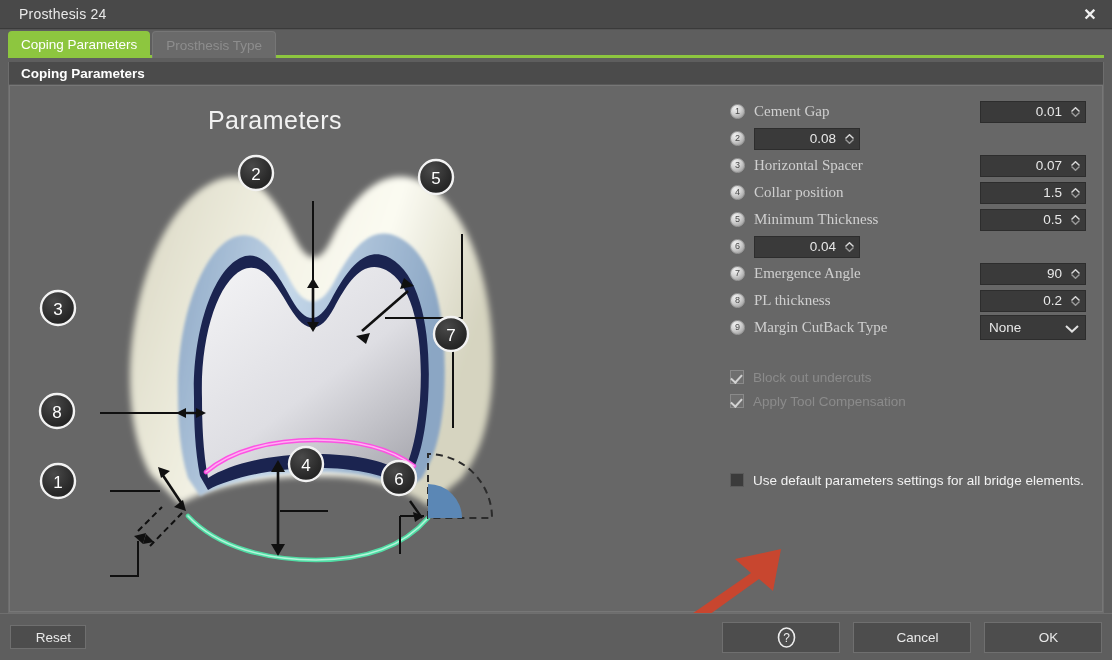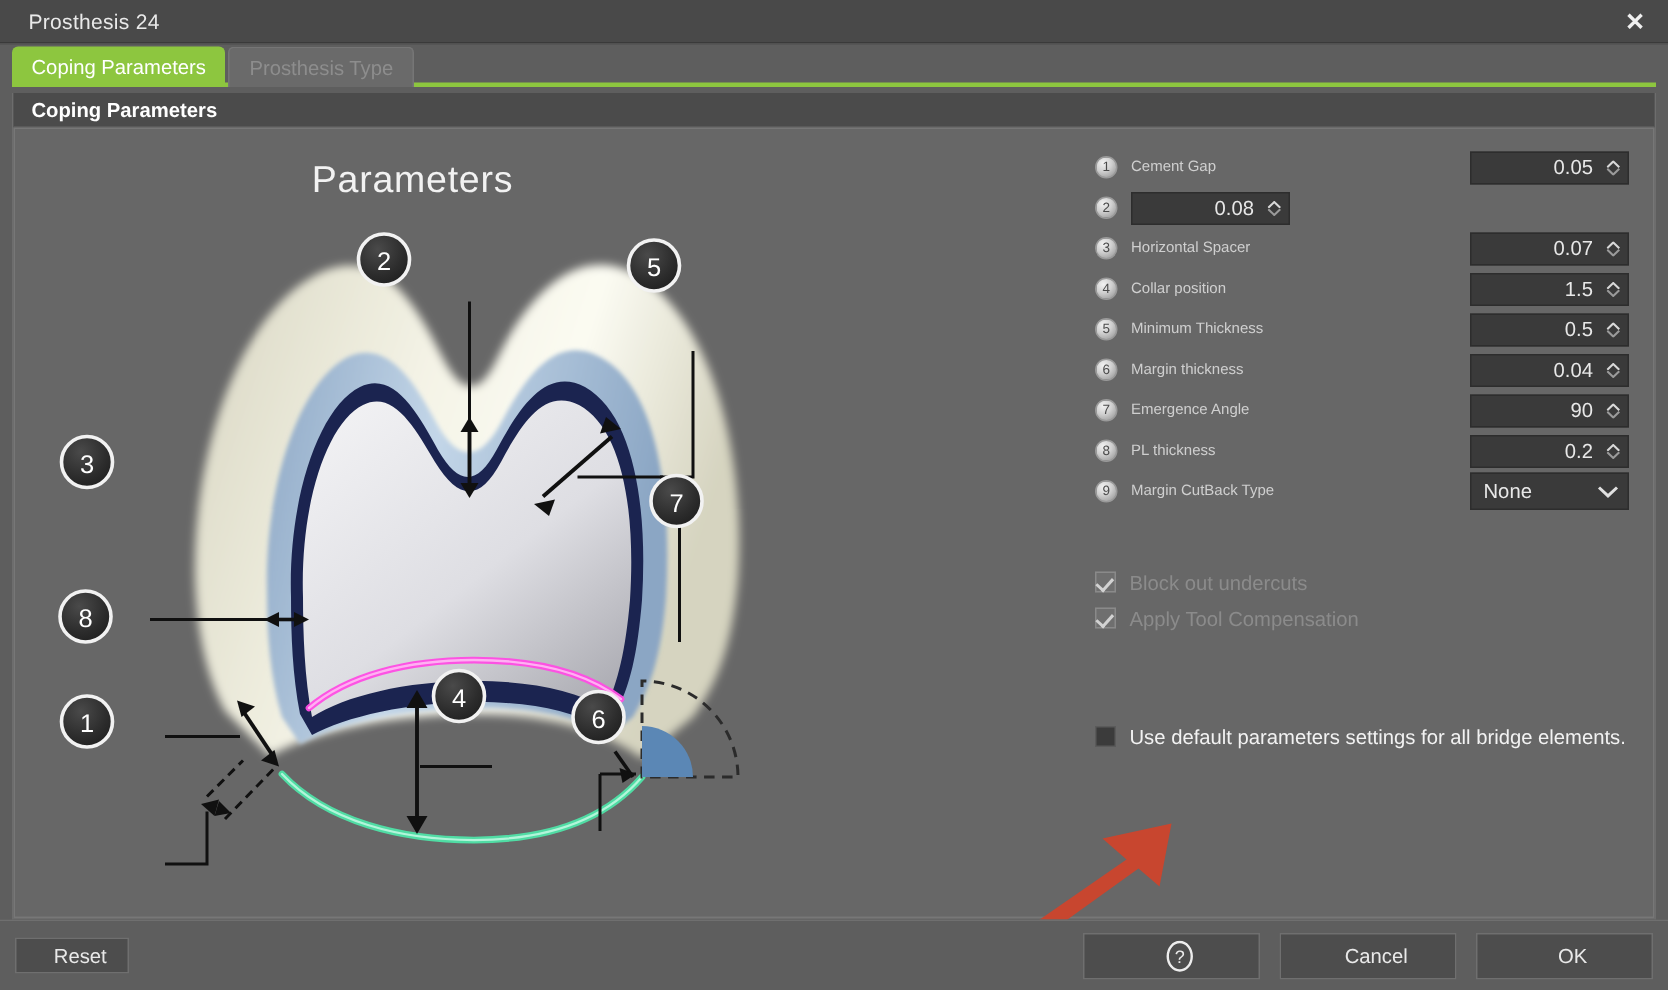--- a/index.html
+++ b/index.html
@@ -152,22 +152,23 @@
     color: #4a4a4a;
     font-size: 9px;
     line-height: 13px;
     text-align: center;
     font-family: "Liberation Sans", sans-serif;
     margin-right: 9px;
   }
   .param-label {
     flex: 1 1 auto;
     color: #cfcfcf;
-    font-size: 10px;
+    font-size: 15px;
     white-space: nowrap;
+    font-family: Liberation Serif, serif;
   }
   .spinner {
     flex: 0 0 106px;
     height: 22px;
     background: #3a3a3a;
     border: 1px solid #2d2d2d;
     display: flex; align-items: center;
     position: relative;
     cursor: text;
   }
@@ -231,21 +232,21 @@
     transform: rotate(42deg);
   }
   .cbox.empty {
     background: #3b3b3b;
     border: 1px solid #5a5a5a;
   }
   .check-label { font-size: 13.5px; }
   .check-row.disabled .check-label { color: #8b8b8b; }
   .check-row.enabled .check-label { color: #f2f2f2; }
 
-  .checks-block { margin-top: 35px; }
+  .checks-block { margin-top: 24px; }
   .default-block { margin-top: 55px; }
 
   
   .red-arrow { position: absolute; pointer-events: none; }
 
   
   .footer {
     flex: 0 0 47px;
     background: #5e5e5e;
     border-top: 1px solid #6f6f6f;
@@ -476,21 +477,21 @@
             </g>
           </svg>
         </div>
 
         <div class="params-pane">
 
           <div class="param-row">
             <div class="badge">1</div>
             <div class="param-label">Cement Gap</div>
             <div class="spinner">
-              <div class="val">0.05</div>
+              <div class="val">0.01</div>
               <div class="arrows">
                 <span class="chev">
                     <svg width="9" height="5" viewBox="0 0 9 5">
                       <path d="M0.5 4.5 L4.5 0.7 L8.5 4.5" fill="none" stroke="#d8d8d8" stroke-width="1.4"></path>
                     </svg>
                   </span>
                 <span class="chev">
                     <svg width="9" height="5" viewBox="0 0 9 5">
                       <path d="M0.5 0.5 L4.5 4.3 L8.5 0.5" fill="none" stroke="#9a9a9a" stroke-width="1.4"></path>
                     </svg>
@@ -573,21 +574,20 @@
                     <svg width="9" height="5" viewBox="0 0 9 5">
                       <path d="M0.5 0.5 L4.5 4.3 L8.5 0.5" fill="none" stroke="#9a9a9a" stroke-width="1.4"></path>
                     </svg>
                   </span>
               </div>
             </div>
           </div>
 
           <div class="param-row">
             <div class="badge">6</div>
-            <div class="param-label">Margin thickness</div>
             <div class="spinner">
               <div class="val">0.04</div>
               <div class="arrows">
                 <span class="chev">
                     <svg width="9" height="5" viewBox="0 0 9 5">
                       <path d="M0.5 4.5 L4.5 0.7 L8.5 4.5" fill="none" stroke="#d8d8d8" stroke-width="1.4"></path>
                     </svg>
                   </span>
                 <span class="chev">
                     <svg width="9" height="5" viewBox="0 0 9 5">

